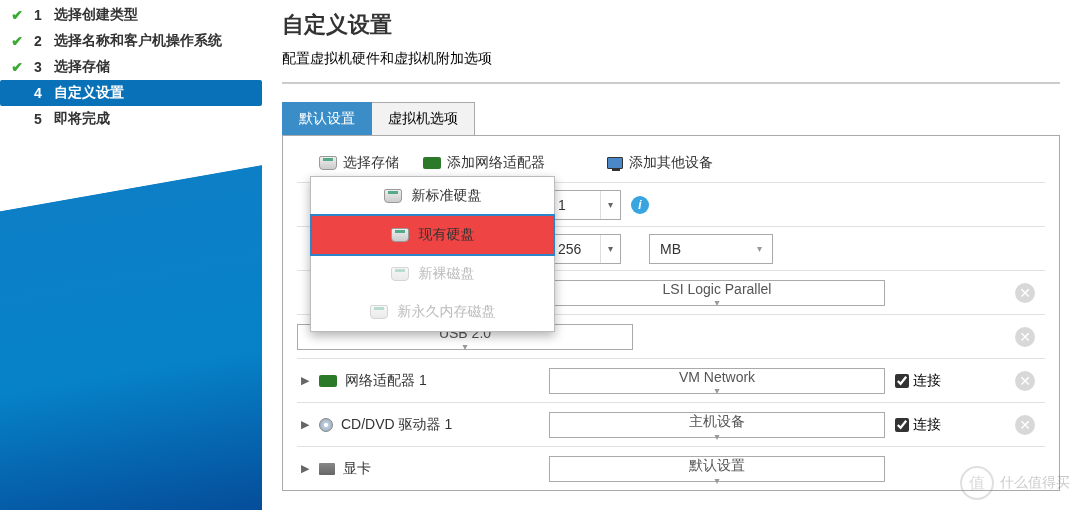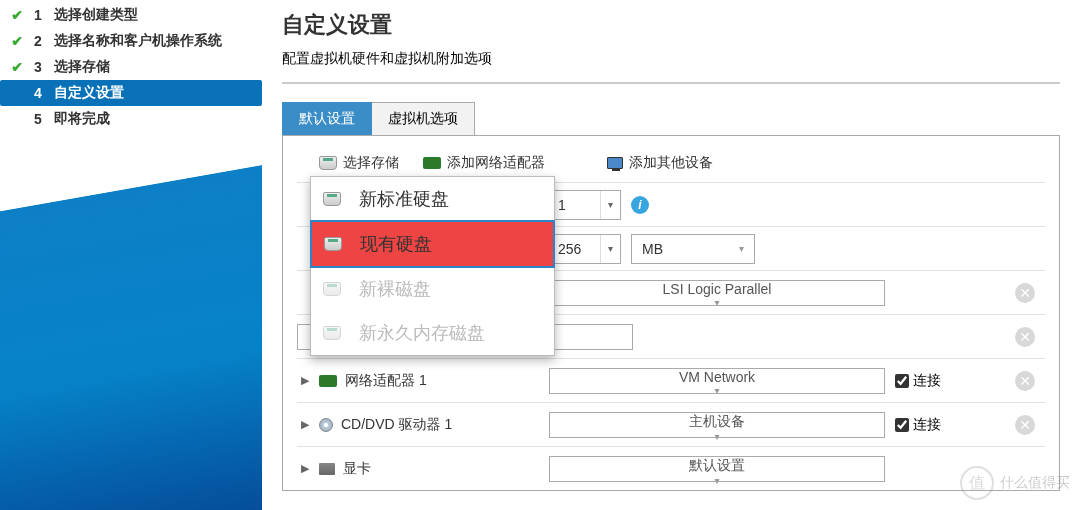--- a/index.html
+++ b/index.html
@@ -39,40 +39,40 @@
     .icon-disk::after { content: ""; position: absolute; left: 3px; top: 1px; width: 10px; height: 3px; background: #5a8; }
     .icon-nic { width: 18px; height: 12px; background: #2a7a2a; border-radius: 2px; display: inline-block; }
     .icon-monitor { width: 16px; height: 12px; background: #4a88c8; border: 1px solid #333; border-radius: 1px; display: inline-block; position: relative; }
     .icon-monitor::after { content: ""; position: absolute; left: 4px; bottom: -3px; width: 8px; height: 2px; background: #333; }
     .icon-usb { width: 16px; height: 12px; background: #444; border-radius: 1px; display: inline-block; }
     .icon-cd { width: 14px; height: 14px; border-radius: 50%; background: radial-gradient(circle, #fff 20%, #bcd 30%, #abc 60%, #89a 100%); border: 1px solid #888; display: inline-block; }
     .icon-gpu { width: 16px; height: 12px; background: linear-gradient(#888, #666); border-radius: 1px; display: inline-block; }
     
     
     .dropdown { position: absolute; left: -1px; top: 26px; width: 245px; background: #fff; border: 1px solid #bbb; box-shadow: 0 4px 10px rgba(0,0,0,0.3); z-index: 100; }
-    .dd-item { display: flex; align-items: center; gap: 18px; padding: 10px 12px; font-size: 18px; color: #333; cursor: pointer; }
+    .dd-item { display: flex; align-items: center; gap: 10px; padding: 10px 12px; font-size: 14px; color: #333; cursor: pointer; justify-content: center; }
     .dd-item.selected { border: 2px solid #2e84c9; background: #ef4444; margin: -1px; }
     .dd-item.disabled { color: #bbb; cursor: default; }
     .dd-item .icon-disk { flex-shrink: 0; }
     .dd-item.disabled .icon-disk { opacity: 0.4; }
     
     
     .hwrow { display: flex; align-items: center; border-top: 1px solid #e0e0e0; min-height: 44px; padding: 6px 0; }
     .hwrow:first-of-type { border-top: none; }
     .hw-label { width: 252px; display: flex; align-items: center; gap: 8px; font-size: 14px; color: #333; padding-left: 4px; }
     .expand-tri { width: 10px; color: #666; font-size: 11px; display: inline-block; }
     .hw-control { flex: 1; display: flex; align-items: center; gap: 10px; }
     
     .numbox { display: flex; align-items: center; border: 1px solid #aaa; background: #fff; height: 30px; }
     .numbox input { border: none; width: 50px; padding: 4px 8px; font-size: 14px; color: #333; }
     .numbox .caret { width: 20px; text-align: center; color: #666; font-size: 10px; border-left: 1px solid #ddd; height: 100%; display: flex; align-items: center; justify-content: center; }
     
     .info-icon { width: 18px; height: 18px; border-radius: 50%; background: #38a5e0; color: #fff; font-size: 12px; display: flex; align-items: center; justify-content: center; font-style: italic; font-weight: bold; }
     
-    .unitbox { display: flex; align-items: center; border: 1px solid #aaa; background: #fff; height: 30px; min-width: 124px; padding: 12px 10px; justify-content: space-between; font-size: 14px; color: #333; }
+    .unitbox { display: flex; align-items: center; border: 1px solid #aaa; background: #fff; height: 30px; min-width: 124px; padding: 12px 10px; justify-content: space-between; font-size: 14px; color: #333; margin-left: 18px; }
     .unitbox .caret { color: #999; font-size: 10px; }
     
     .selectbox { display: flex; align-items: center; border: 1px solid #aaa; background: #fff; height: 26px; width: 336px; padding: 0 10px; justify-content: space-between; font-size: 14px; color: #555; flex-direction: column; }
     .selectbox .caret { color: #999; font-size: 10px; }
     
     .remove-icon { width: 20px; height: 20px; border-radius: 50%; background: #d8d8d8; color: #fff; display: flex; align-items: center; justify-content: center; font-size: 14px; margin-left: auto; margin-right: 10px; cursor: pointer; }
     
     .connect-cb { display: flex; align-items: center; gap: 4px; font-size: 14px; }
     .connect-cb input { width: 14px; height: 14px; accent-color: #333; }
     

